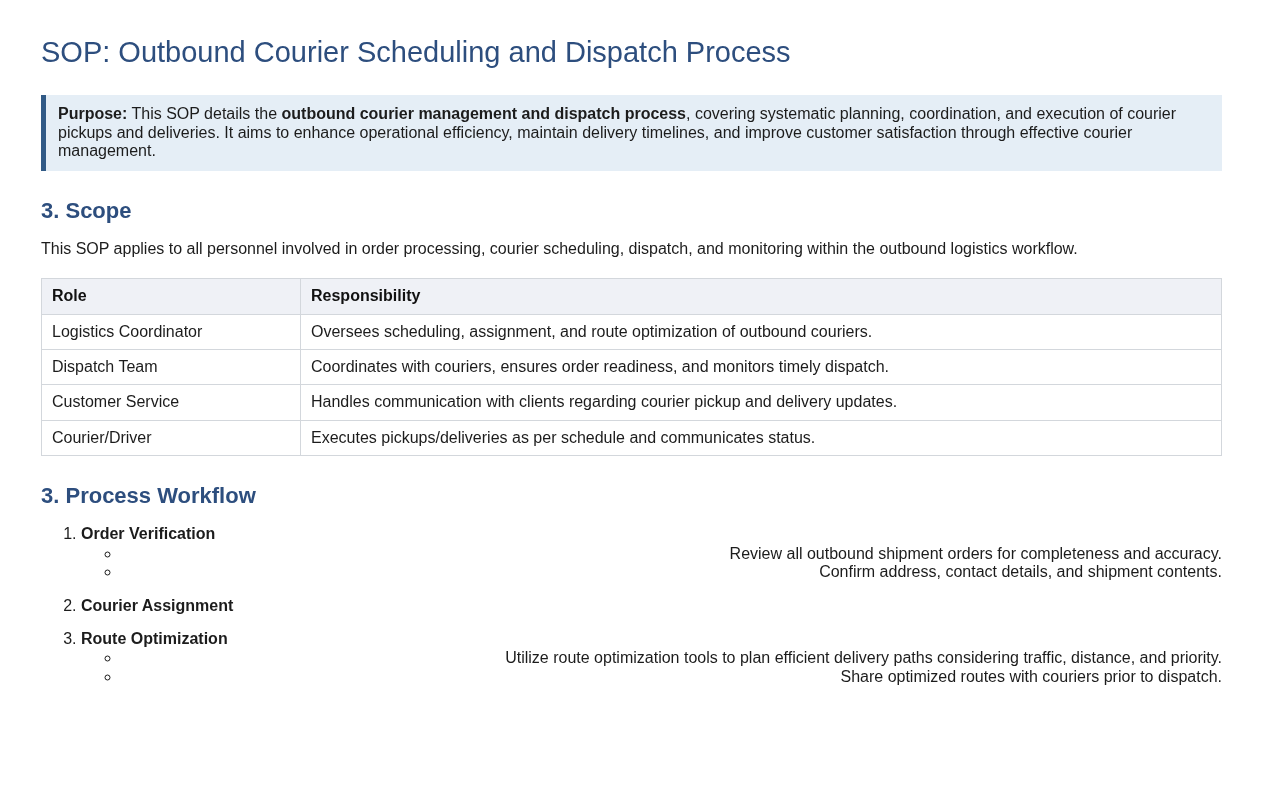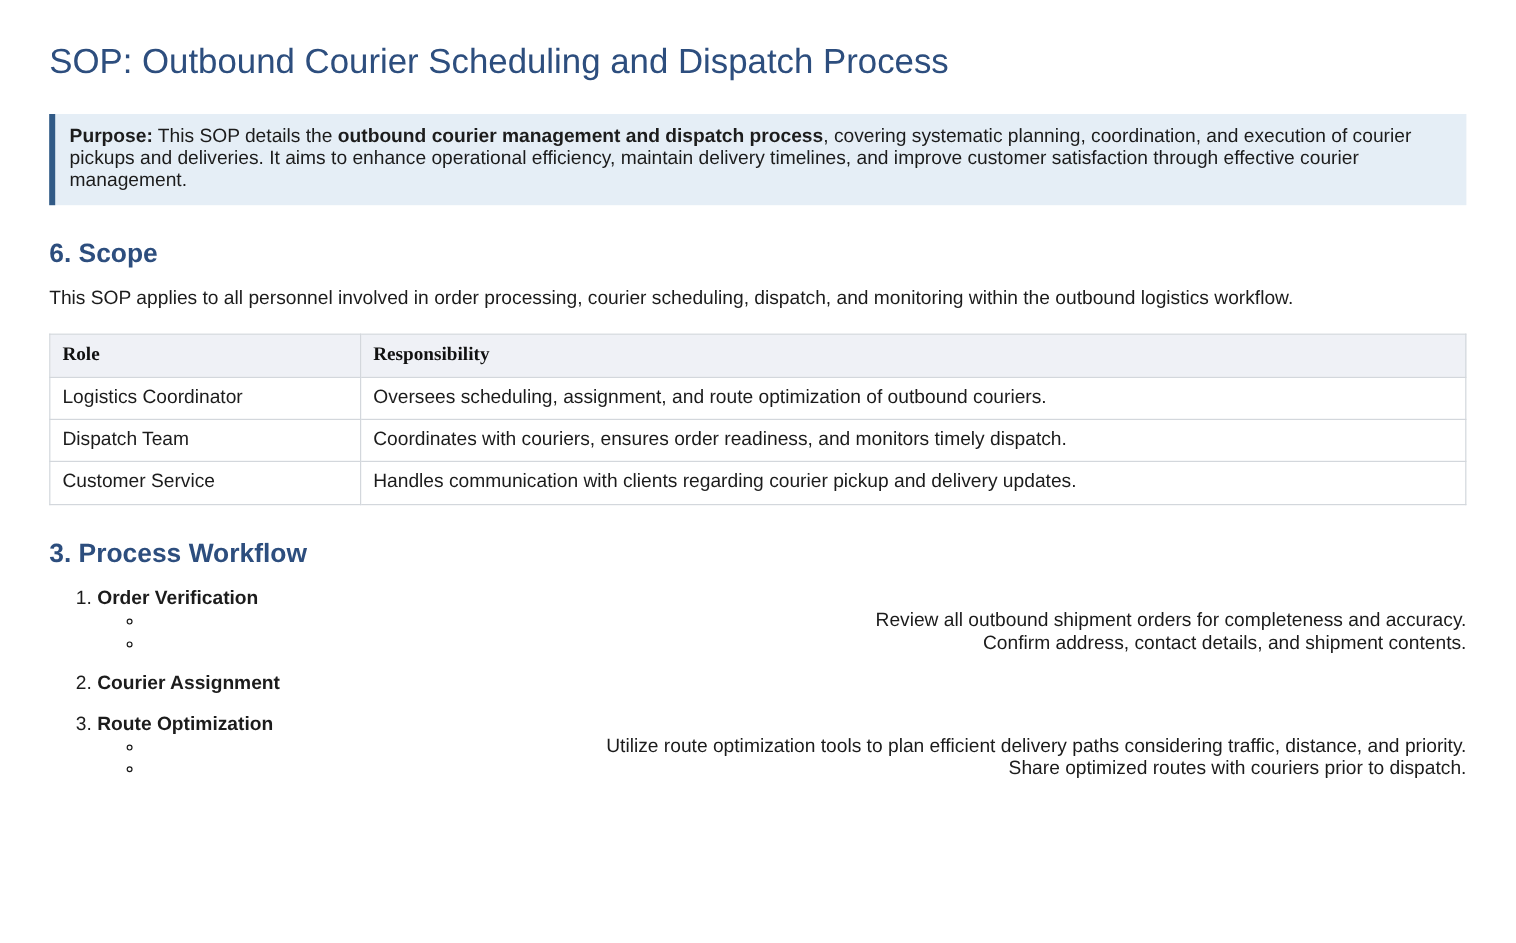--- a/index.html
+++ b/index.html
@@ -45,21 +45,20 @@
     border: 1px solid var(--table-border, #d3d7dc);
     padding: 8px 10px;
     text-align: left;
     vertical-align: top;
     font-size: 16px;
   }
   th {
     background: var(--table-header-bg, #eff1f6);
     font-weight: bold;
     color: #111111;
-    font-family: Liberation Serif, serif;
   }
   th.col-role { width: 238px; }
 
   ol.workflow {
     margin: 16px 0 0 0;
     padding-left: 40px;
   }
   ol.workflow > li { margin-bottom: 15px; }
   .step-title { font-weight: bold; }
   ol.workflow ul {
@@ -74,21 +73,21 @@
 <body>
 
 <div class="page">
 
   <h1>SOP: Outbound Courier Scheduling and Dispatch Process</h1>
 
   <div class="purpose-box">
     <p><strong>Purpose:</strong><span> This SOP details the </span><strong>outbound courier management and dispatch process</strong><span>, covering systematic planning, coordination, and execution of courier pickups and deliveries. It aims to enhance operational efficiency, maintain delivery timelines, and improve customer satisfaction through effective courier management.</span></p>
   </div>
 
-  <h2>6. Scope</h2>
+  <h2>3. Scope</h2>
   <p>This SOP applies to all personnel involved in order processing, courier scheduling, dispatch, and monitoring within the outbound logistics workflow.</p>
 
 
   <table>
     <thead>
       <tr>
         <th class="col-role">Role</th>
         <th>Responsibility</th>
       </tr>
     </thead>
@@ -97,20 +96,24 @@
         <td>Logistics Coordinator</td>
         <td>Oversees scheduling, assignment, and route optimization of outbound couriers.</td>
       </tr>
       <tr>
         <td>Dispatch Team</td>
         <td>Coordinates with couriers, ensures order readiness, and monitors timely dispatch.</td>
       </tr>
       <tr>
         <td>Customer Service</td>
         <td>Handles communication with clients regarding courier pickup and delivery updates.</td>
+      </tr>
+      <tr>
+        <td>Courier/Driver</td>
+        <td>Executes pickups/deliveries as per schedule and communicates status.</td>
       </tr>
     </tbody>
   </table>
 
   <h2>3. Process Workflow</h2>
 
   <ol class="workflow">
     <li>
       <span class="step-title">Order Verification</span>
       <ul>

